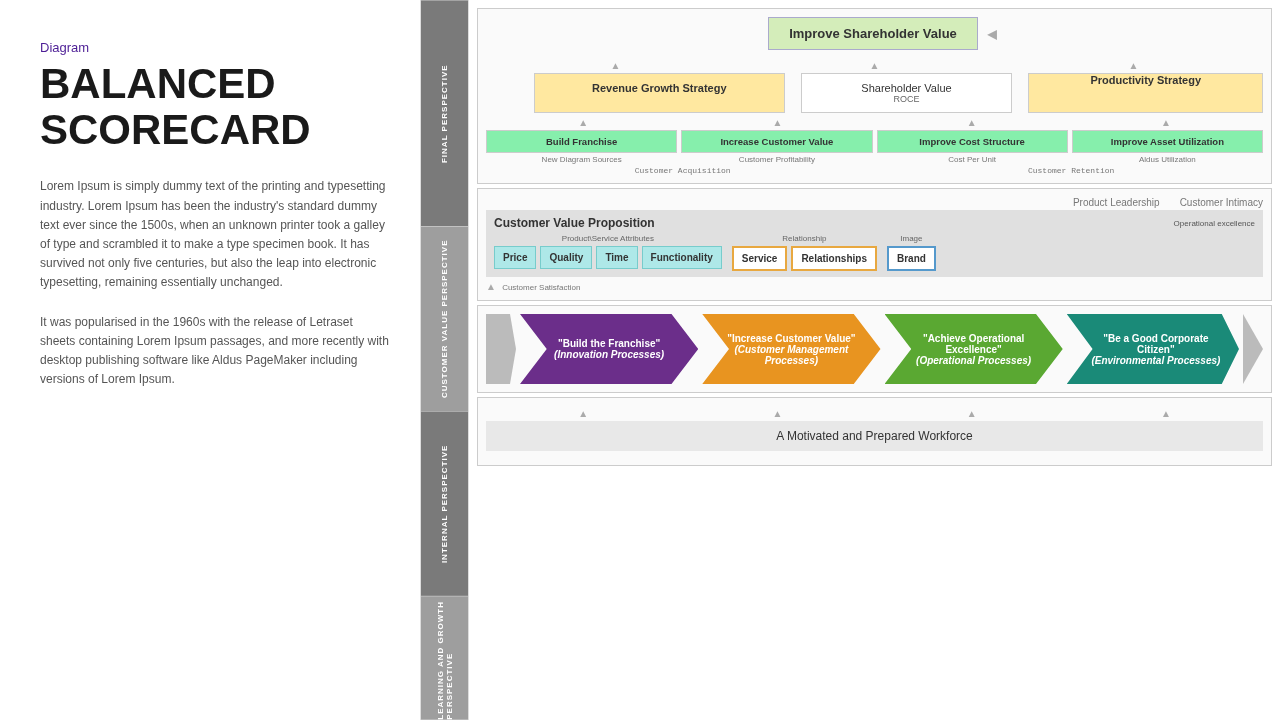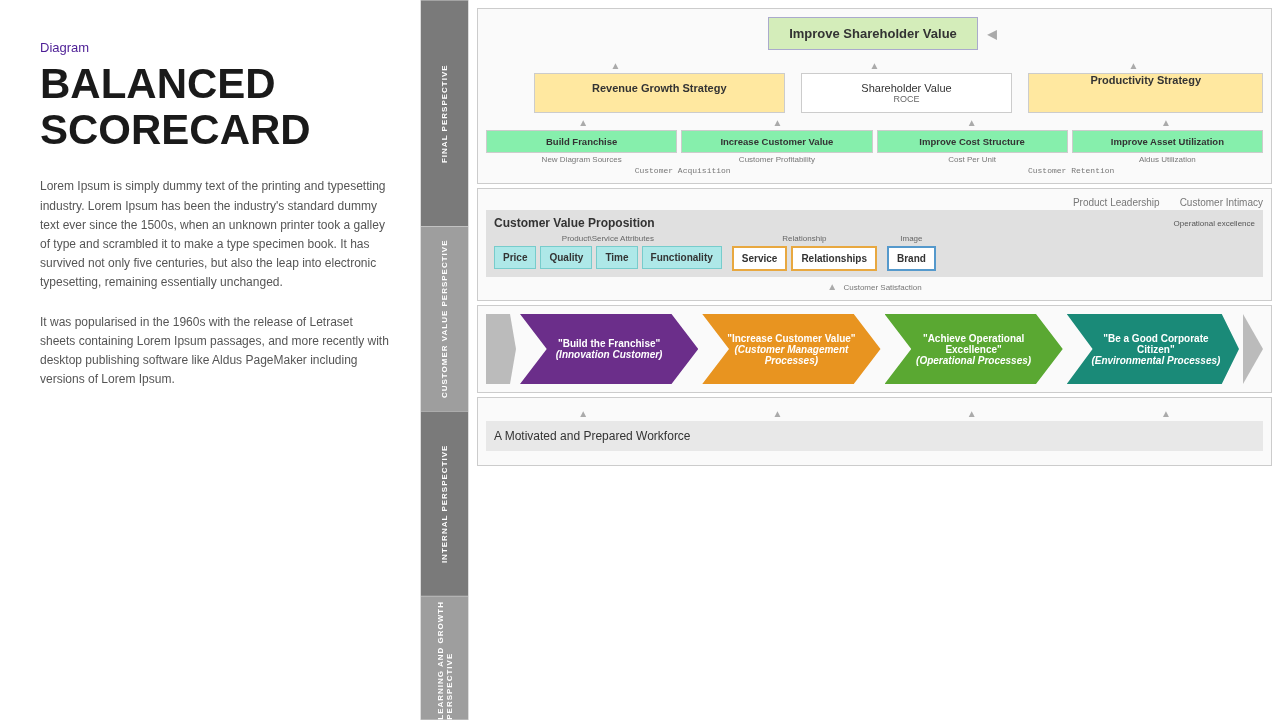--- a/index.html
+++ b/index.html
@@ -268,21 +268,21 @@
       padding: 5px 8px;
       font-size: 10px;
       font-weight: bold;
       color: #333;
     }
     .rel-label { font-size: 8px; color: #666; text-align: center; }
     .img-label { font-size: 8px; color: #666; text-align: center; }
     .cust-sat {
       font-size: 8px;
       color: #777;
-      text-align: center;
+      text-align: left;
       margin-top: 4px;
     }
 
     
     .internal-section {
       border: 1px solid #ccc;
       padding: 8px 8px 8px 8px;
       margin-bottom: 4px;
       background: #fafafa;
     }
@@ -335,21 +335,21 @@
     }
 
     
     .learning-section {
       border: 1px solid #ccc;
       padding: 8px;
       background: #fafafa;
     }
     .motivated-box {
       background: #e8e8e8;
-      text-align: left;
+      text-align: center;
       padding: 8px;
       font-size: 12px;
       color: #333;
       font-weight: normal;
       margin-bottom: 6px;
     }
     .learning-boxes {
       display: flex;
       gap: 6px;
     }
@@ -498,21 +498,21 @@
           <span style="margin-left:4px;">Customer Satisfaction</span>
         </div>
       </div>
 
       <div class="internal-section">
         <div class="chevron-row">
           <div class="chevron-start"></div>
           <div class="chevron ch-purple">
             <div>
               <span>"Build the Franchise"</span><br>
-              <em><span>(Innovation Customer)</span></em>
+              <em><span>(Innovation Processes)</span></em>
             </div>
           </div>
           <div class="chevron ch-orange">
             <div>
               <span>"Increase Customer Value"</span><br>
               <em><span>(Customer Management Processes)</span></em>
             </div>
           </div>
           <div class="chevron ch-green">
             <div>

